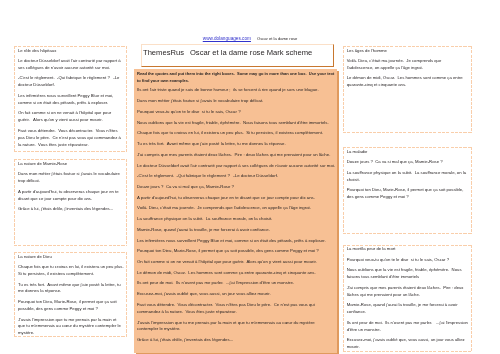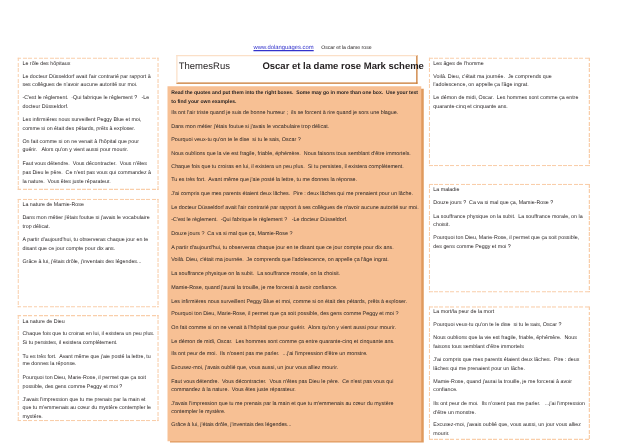--- a/index.html
+++ b/index.html
@@ -17,21 +17,21 @@
   .hdr .url{color:#3333cc;text-decoration:underline;font-size:4.7px;}
   .hdr .sub{color:#231f20;font-size:4.1px;padding-left:6px;}
 
   
   .titlebox{position:absolute;left:141px;top:24px;width:192.5px;height:23px;
     background:#ffffff;
     border-top:1.1px solid #fbe0c8;border-left:1.1px solid #fbe0c8;
     border-right:1.8px solid #c8772e;border-bottom:1.8px solid #c8772e;
     display:flex;align-items:center;box-sizing:border-box;line-height:1;padding-bottom:4px;}
   .titlebox .t1{font-size:7.6px;padding-left:1px;color:#231f20;white-space:nowrap;position:relative;top:-1px;}
-  .titlebox .t2{font-size:7.6px;padding-left:26px;color:#231f20;white-space:nowrap;position:relative;top:-1px;font-weight:bold;}
+  .titlebox .t2{font-size:7.6px;padding-left:6px;color:#231f20;white-space:nowrap;position:relative;top:-1px;}
 
   
   .quotes{position:absolute;left:134px;top:49px;width:203px;height:284px;
     background:#f7c094;box-sizing:border-box;padding:1.4px 1px 0 3px;
     box-shadow:2px 2px 0 0 #e09a5e;overflow:hidden;}
   .quotes .instr{font-size:4.05px;font-weight:bold;line-height:7.0px;margin:0 0 3.1px 0;white-space:pre-wrap;}
   .quotes p{font-size:4.3px;line-height:6.95px;margin:0 0 3.78px 0;white-space:pre-wrap;}
 
   
   .dbox{position:absolute;box-sizing:border-box;

